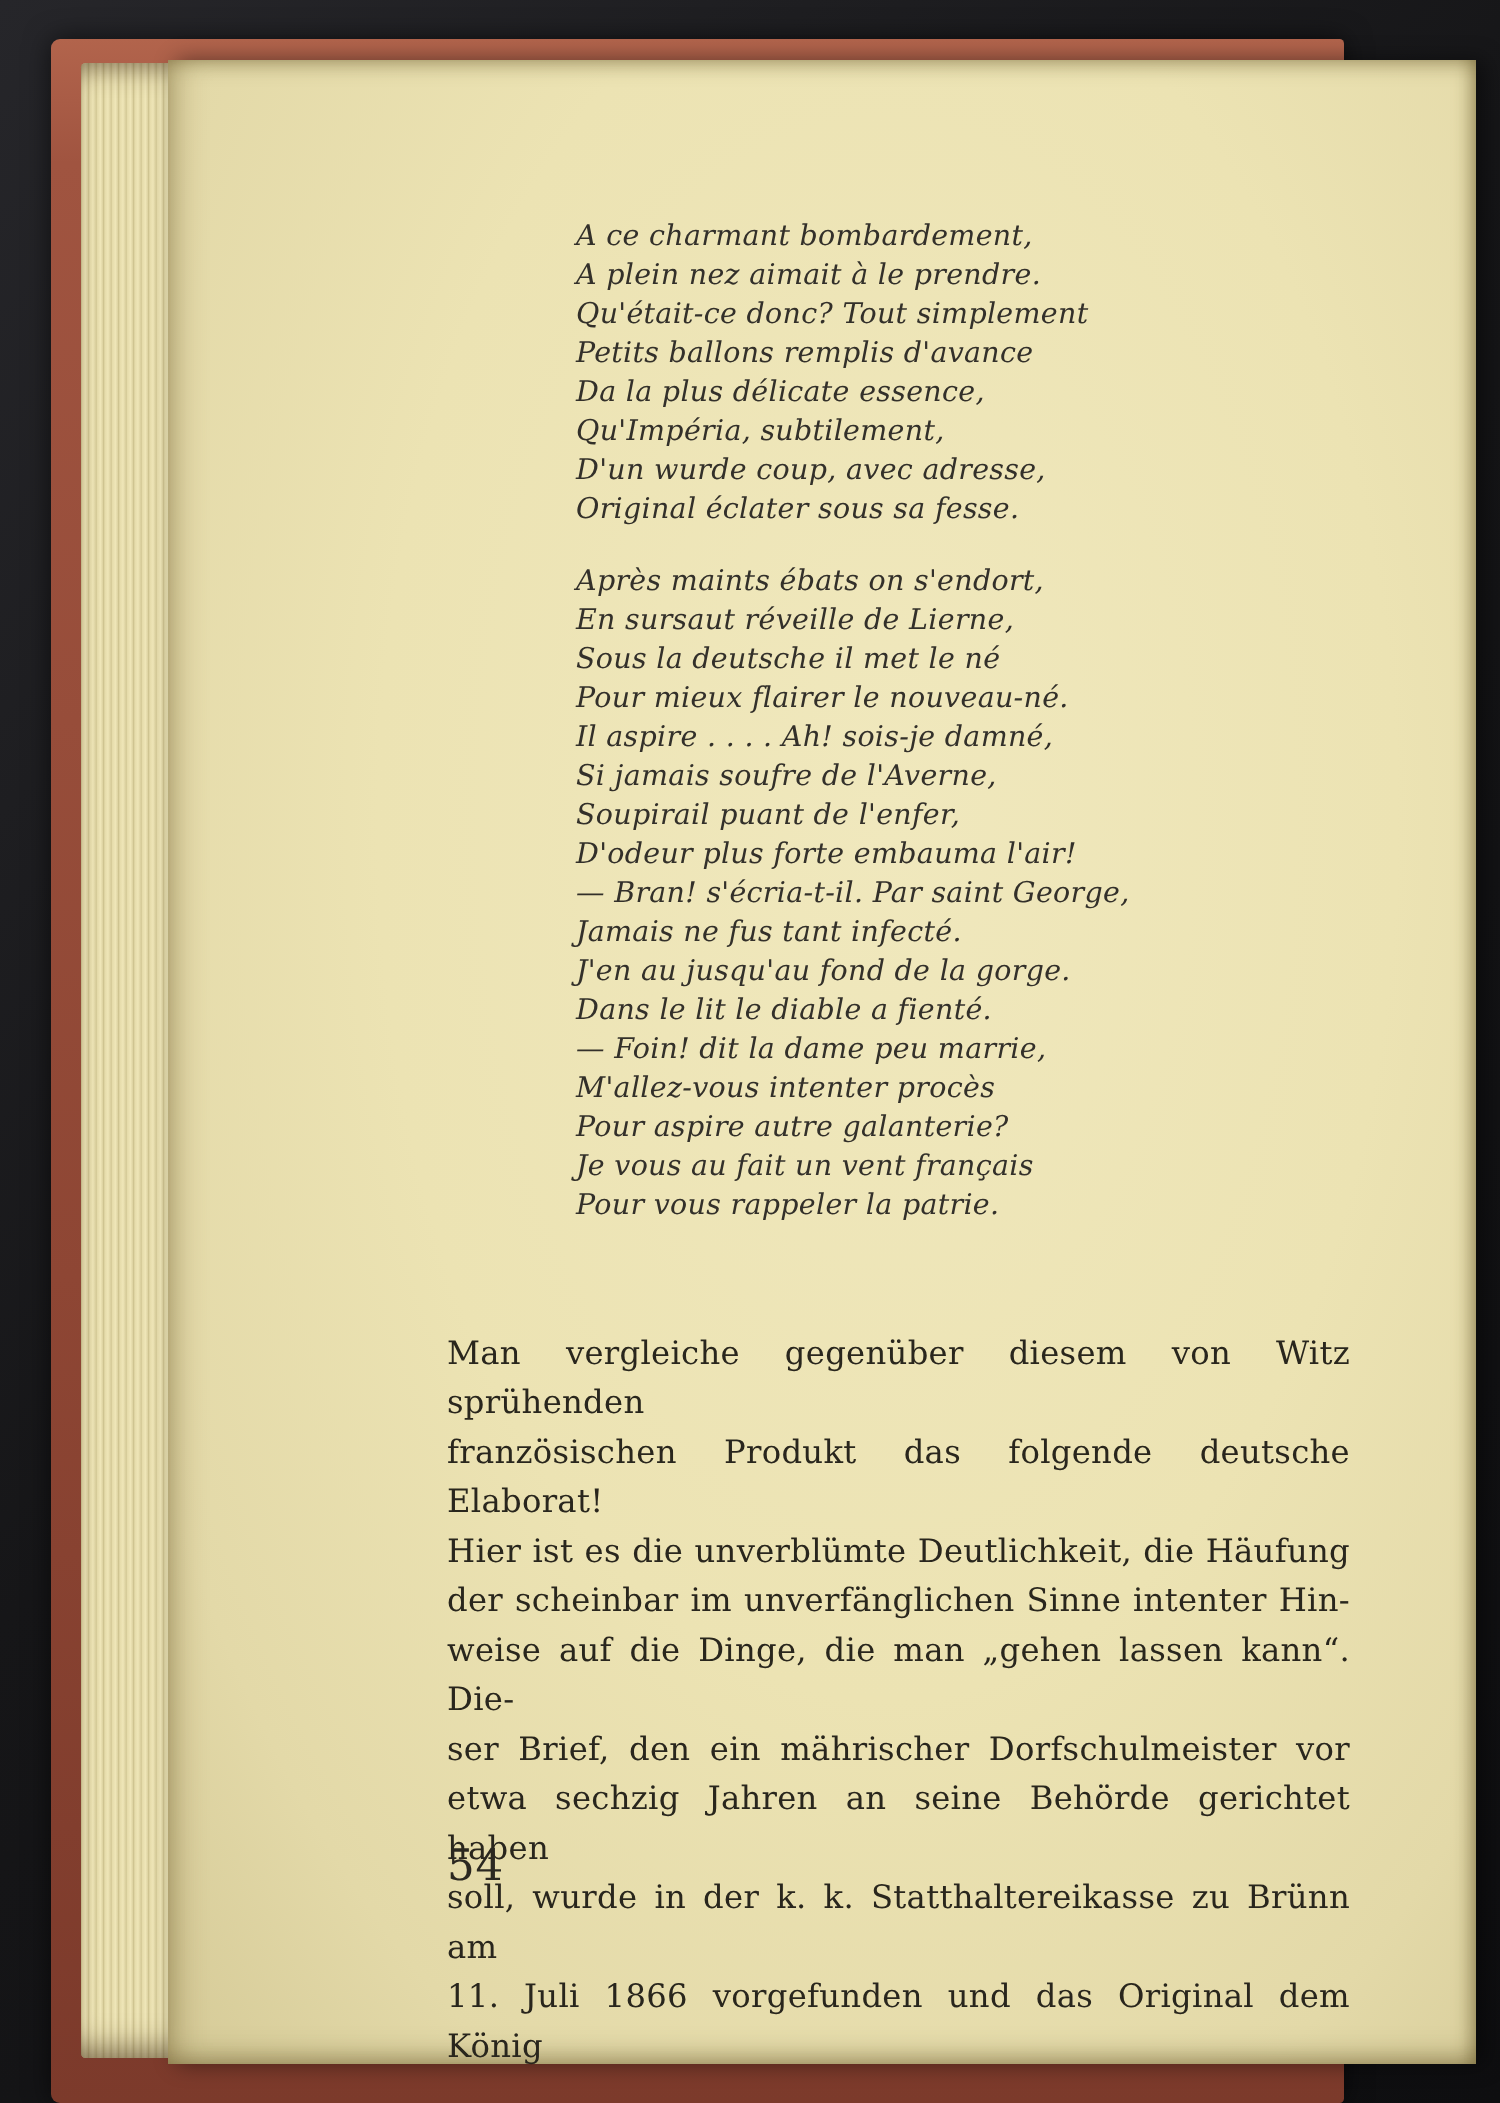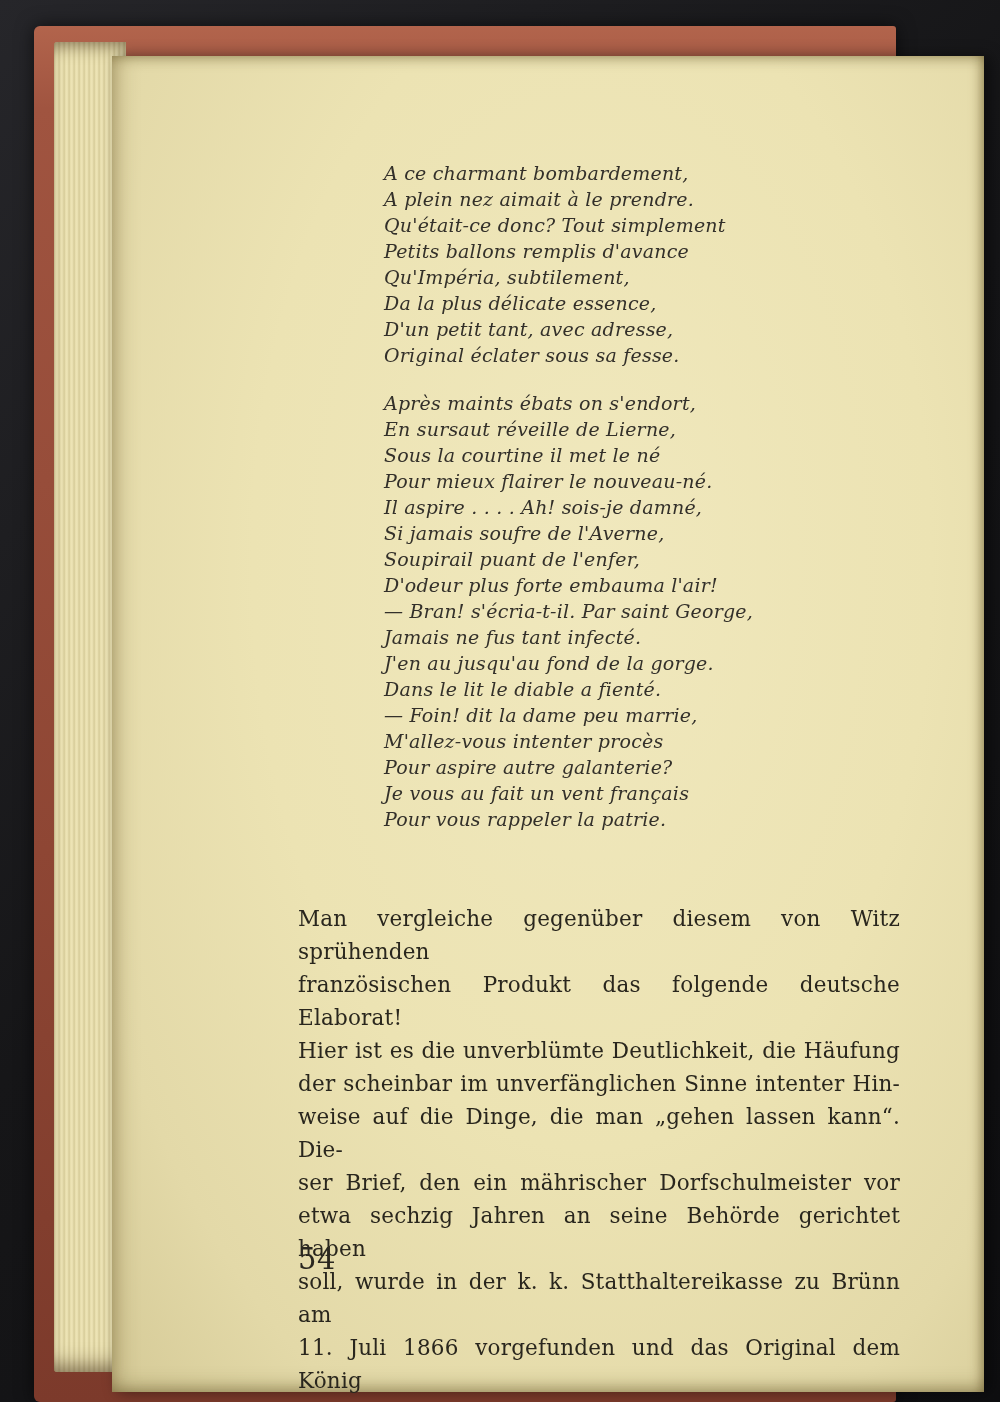--- a/index.html
+++ b/index.html
@@ -28,21 +28,20 @@
   .page{
     position:absolute;left:112px;top:40px;width:872px;height:1336px;
     background:radial-gradient(ellipse at 55% 38%,
       #f0e8bd 0%,#ece3b3 50%,#e3d9a8 80%,#d5ca97 100%);
     box-shadow:
       inset 16px 0 22px -12px rgba(110,90,45,.45),
       inset -9px 0 12px -6px rgba(100,85,40,.55),
       inset 0 10px 14px -9px rgba(100,85,40,.5),
       inset 0 -14px 18px -10px rgba(100,85,40,.5),
       6px 0 14px rgba(0,0,0,.45);
-    margin-top: 16px;
   }
   .poem{
     position:absolute;left:272px;top:104px;
     color:#33302a;
     font-style:italic;
     font-size:19px;line-height:26px;
     letter-spacing:.2px;
   }
   .stanza + .stanza{margin-top:22px;}
   .poem-line{white-space:pre;}
@@ -70,29 +69,29 @@
   <div class="book-cover"></div>
   <div class="page-stack"></div>
   <div class="page">
 
     <div class="poem">
       <div class="stanza">
           <div class="poem-line">A ce charmant bombardement,</div>
           <div class="poem-line">A plein nez aimait à le prendre.</div>
           <div class="poem-line">Qu'était-ce donc? Tout simplement</div>
           <div class="poem-line">Petits ballons remplis d'avance</div>
+          <div class="poem-line">Da la plus délicate essence,</div>
           <div class="poem-line">Qu'Impéria, subtilement,</div>
-          <div class="poem-line">Da la plus délicate essence,</div>
-          <div class="poem-line">D'un petit tant, avec adresse,</div>
+          <div class="poem-line">D'un wurde coup, avec adresse,</div>
           <div class="poem-line">Original éclater sous sa fesse.</div>
         </div>
       <div class="stanza">
           <div class="poem-line">Après maints ébats on s'endort,</div>
           <div class="poem-line">En sursaut réveille de Lierne,</div>
-          <div class="poem-line">Sous la courtine il met le né</div>
+          <div class="poem-line">Sous la deutsche il met le né</div>
           <div class="poem-line">Pour mieux flairer le nouveau-né.</div>
           <div class="poem-line">Il aspire . . . . Ah! sois-je damné,</div>
           <div class="poem-line">Si jamais soufre de l'Averne,</div>
           <div class="poem-line">Soupirail puant de l'enfer,</div>
           <div class="poem-line">D'odeur plus forte embauma l'air!</div>
           <div class="poem-line">— Bran! s'écria-t-il. Par saint George,</div>
           <div class="poem-line">Jamais ne fus tant infecté.</div>
           <div class="poem-line">J'en au jusqu'au fond de la gorge.</div>
           <div class="poem-line">Dans le lit le diable a fienté.</div>
           <div class="poem-line">— Foin! dit la dame peu marrie,</div>

